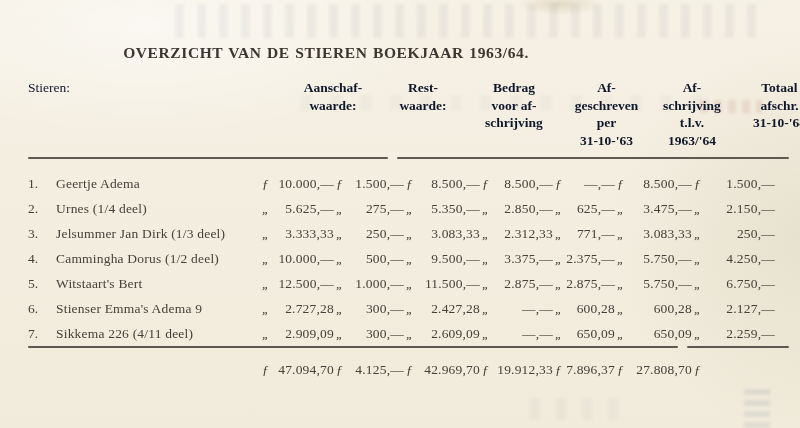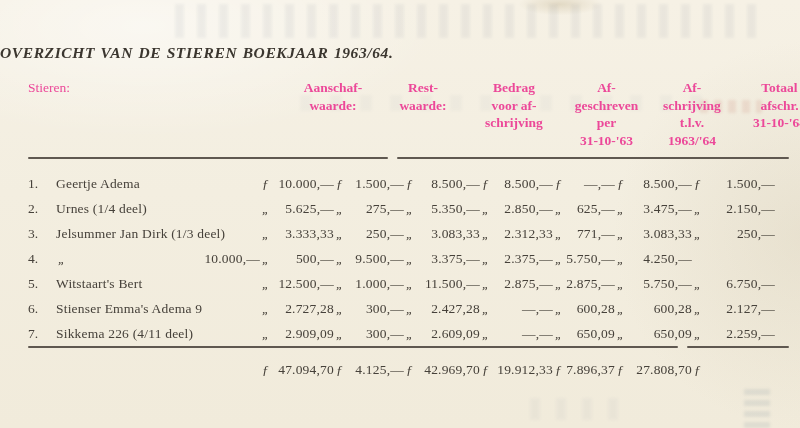--- a/index.html
+++ b/index.html
@@ -30,35 +30,34 @@
   .bleed-bottom-right{
     left:744px;top:384px;width:26px;height:44px;opacity:.12;
     background:repeating-linear-gradient(0deg,#5b7488 0 6px,transparent 6px 11px);
   }
   .bleed-bottom-mid{
     left:530px;top:398px;width:90px;height:22px;opacity:.05;
     background:repeating-linear-gradient(90deg,#6b7890 0 10px,transparent 10px 26px);
   }
 
   .title{
-    position:absolute;left:0;top:44px;width:652px;text-align:left;
+    position:absolute;left:0;top:44px;width:652px;text-align:center;
     font-size:15.5px;font-weight:700;letter-spacing:.6px;color:#3b362f;
     word-spacing:1px;
-    font-style:italic;
   }
 
   .sheet{position:absolute;left:28px;top:79px;width:763px;}
 
   .grid{
     display:grid;
     grid-template-columns:28px 204px 74px 70px 76px 73px 62px 77px 83px;
     width:747px;
   }
 
-  .thead{height:78px;font-size:13.5px;line-height:17.5px;color:#ec4899;gap:18px;}
+  .thead{height:78px;font-size:13.5px;line-height:17.5px;color:#0f172a;gap:18px;}
   .stieren{grid-column:1 / 3;text-align:left;}
   .colhead{text-align:center;font-weight:bold;}
   .colhead span{display:block;}
 
   .rule{display:flex;gap:9px;height:2px;}
   .rule div{background:#5f5850;height:2px;border-radius:1px;}
   .rule1 .seg-a{width:360px;}
   .rule1 .seg-b{width:392px;}
   .rule2 .seg-a{width:650px;}
   .rule2 .seg-b{width:102px;}
@@ -229,20 +228,21 @@
           <span class="val">3.083,33</span>
         </div>
       <div class="amount">
           <span class="sym">,,</span>
           <span class="val">250,—</span>
         </div>
     </div>
 
     <div class="grid trow">
       <div class="rownum">4.</div>
+      <div class="rowname">Cammingha Dorus (1/2 deel)</div>
       <div class="amount">
           <span class="sym">,,</span>
           <span class="val">10.000,—</span>
         </div>
       <div class="amount">
           <span class="sym">,,</span>
           <span class="val">500,—</span>
         </div>
       <div class="amount">
           <span class="sym">,,</span>

